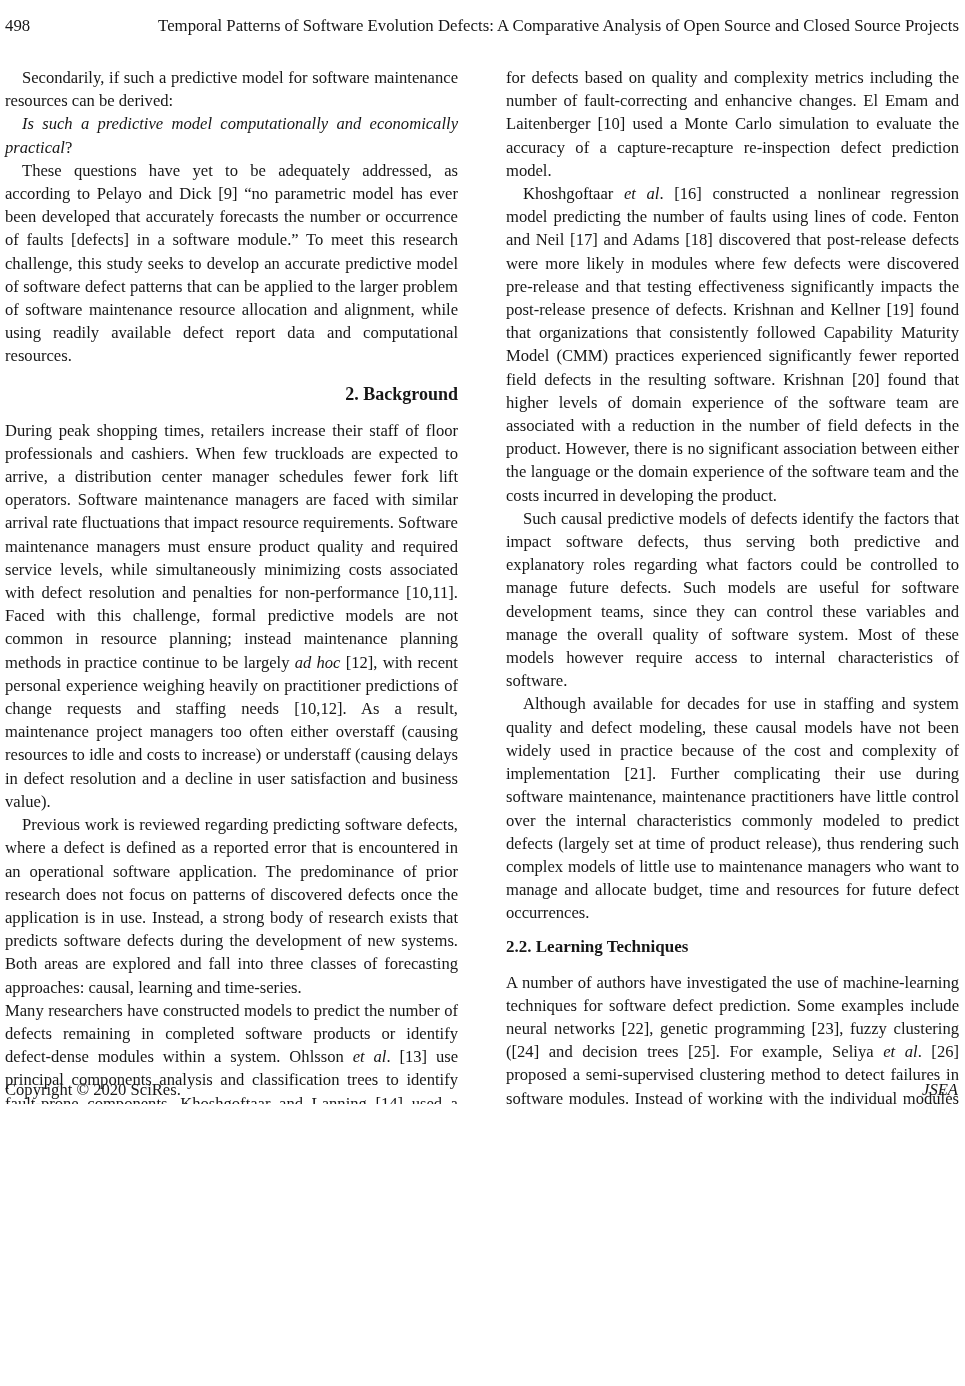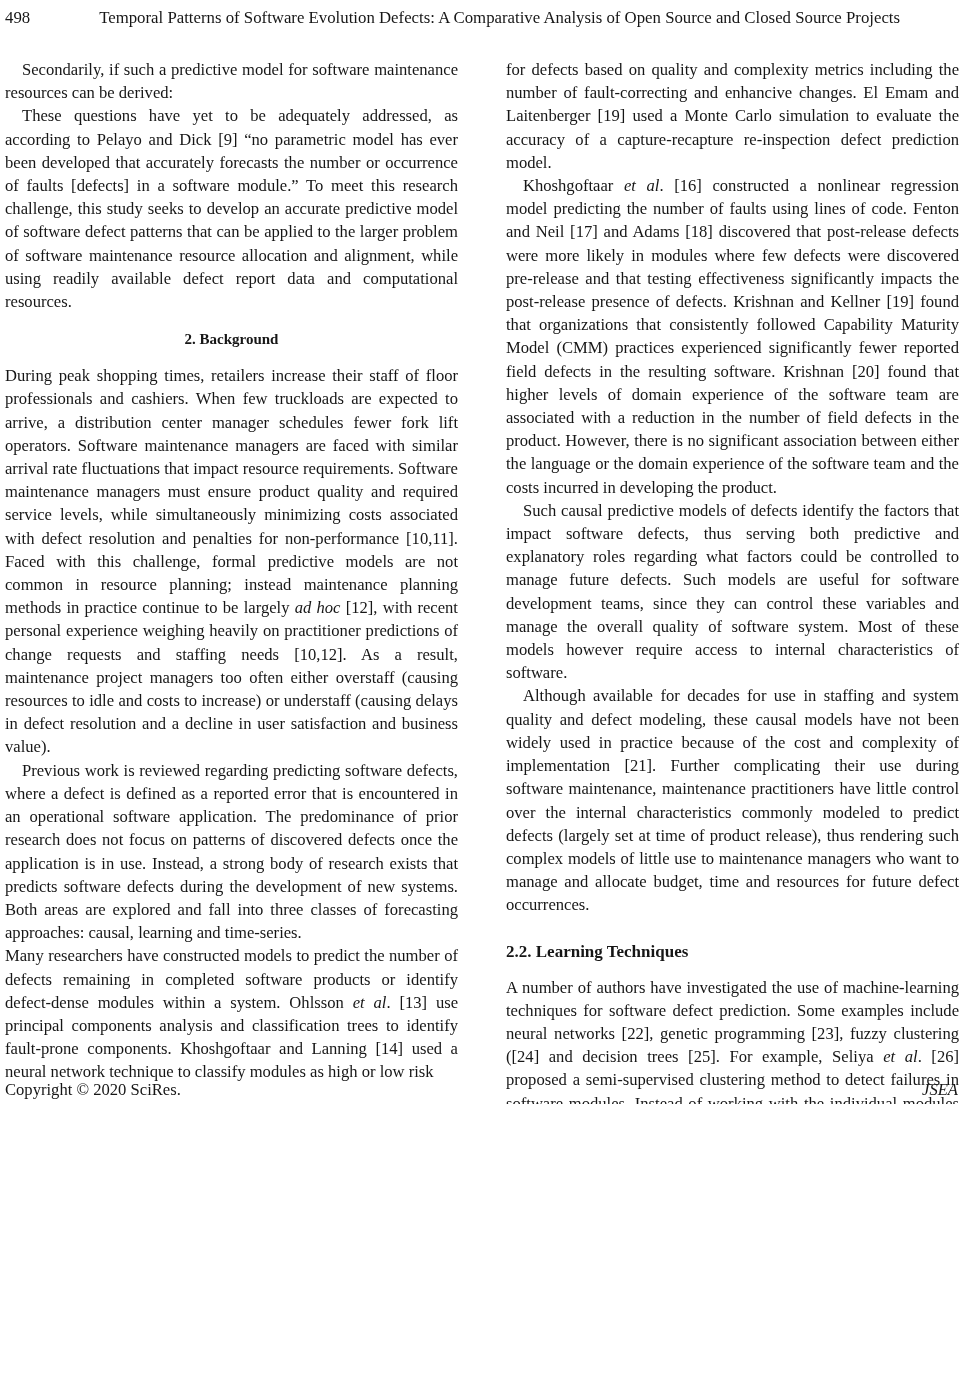--- a/index.html
+++ b/index.html
@@ -14,47 +14,47 @@
     padding: 8px 6px 0 5px;
     overflow: hidden;
   }
   .page-header {
     display: flex;
     align-items: baseline;
     font-size: 16.8px;
     line-height: 20px;
   }
   .page-number { flex: 0 0 auto; }
-  .running-title { flex: 1 1 auto; text-align: center; padding-left: 10px; }
+  .running-title { flex: 1 1 auto; text-align: right; padding-left: 10px; margin-top: 8px; }
   .columns {
     display: flex;
     gap: 48px;
     margin-top: 30px;
   }
   .col {
     flex: 1 1 0;
     text-align: justify;
     font-size: 16.6px;
     line-height: 23.2px;
   }
   .col p.paragraph { margin: 0; }
   .col p.indent { text-indent: 17px; }
   .col h2.heading1 {
-    font-size: 15px;
+    font-size: 18px;
     line-height: 25px;
     font-weight: bold;
-    text-align: center;
+    text-align: right;
     margin: 14px 0 12px 0;
   }
   .col h3.heading2 {
     font-size: 17px;
     line-height: 24px;
     font-weight: bold;
     text-align: left;
-    margin: 23px 0 12px 0;
+    margin: 10px 0 12px 0;
   }
   .col em { font-style: italic; }
   .page-footer {
     position: absolute;
     left: 5px;
     right: 7px;
     bottom: 4px;
     display: flex;
     justify-content: space-between;
     align-items: baseline;
@@ -69,28 +69,29 @@
 <div class="page">
 
   <header class="page-header">
     <span class="page-number">498</span>
     <span class="running-title">Temporal Patterns of Software Evolution Defects: A Comparative Analysis of Open Source and Closed Source Projects</span>
   </header>
 
   <main class="columns">
     <div class="col" id="col-left">
         <p class="paragraph indent"><span>Secondarily, if such a predictive model for software maintenance resources can be derived:</span></p>
+        <p class="paragraph indent"><em>Is such a predictive model computationally and economically practical</em><span>?</span></p>
         <p class="paragraph indent"><span>These questions have yet to be adequately addressed, as according to Pelayo and Dick [9] “no parametric model has ever been developed that accurately forecasts the number or occurrence of faults [defects] in a software module.” To meet this research challenge, this study seeks to develop an accurate predictive model of software defect patterns that can be applied to the larger problem of software maintenance resource allocation and alignment, while using readily available defect report data and computational resources.</span></p>
         <h2 class="heading1"><span>2. Background</span></h2>
         <p class="paragraph"><span>During peak shopping times, retailers increase their staff of floor professionals and cashiers. When few truckloads are expected to arrive, a distribution center manager schedules fewer fork lift operators. Software maintenance managers are faced with similar arrival rate fluctuations that impact resource requirements. Software maintenance managers must ensure product quality and required service levels, while simultaneously minimizing costs associated with defect resolution and penalties for non-performance [10,11]. Faced with this challenge, formal predictive models are not common in resource planning; instead maintenance planning methods in practice continue to be largely </span><em>ad hoc</em><span> [12], with recent personal experience weighing heavily on practitioner predictions of change requests and staffing needs [10,12]. As a result, maintenance project managers too often either overstaff (causing resources to idle and costs to increase) or understaff (causing delays in defect resolution and a decline in user satisfaction and business value).</span></p>
         <p class="paragraph indent"><span>Previous work is reviewed regarding predicting software defects, where a defect is defined as a reported error that is encountered in an operational software application. The predominance of prior research does not focus on patterns of discovered defects once the application is in use. Instead, a strong body of research exists that predicts software defects during the development of new systems. Both areas are explored and fall into three classes of forecasting approaches: causal, learning and time-series.</span></p>
         <p class="paragraph"><span>Many researchers have constructed models to predict the number of defects remaining in completed software products or identify defect-dense modules within a system. Ohlsson </span><em>et al</em><span>. [13] use principal components analysis and classification trees to identify fault-prone components. Khoshgoftaar and Lanning [14] used a neural network technique to classify modules as high or low risk</span></p>
       </div>
     <div class="col" id="col-right">
-        <p class="paragraph"><span>for defects based on quality and complexity metrics including the number of fault-correcting and enhancive changes. El Emam and Laitenberger [19] used a Monte Carlo simulation to evaluate the accuracy of a capture-recapture re-inspection defect prediction model.</span></p>
+        <p class="paragraph"><span>for defects based on quality and complexity metrics including the number of fault-correcting and enhancive changes. El Emam and Laitenberger [10] used a Monte Carlo simulation to evaluate the accuracy of a capture-recapture re-inspection defect prediction model.</span></p>
         <p class="paragraph indent"><span>Khoshgoftaar </span><em>et al</em><span>. [16] constructed a nonlinear regression model predicting the number of faults using lines of code. Fenton and Neil [17] and Adams [18] discovered that post-release defects were more likely in modules where few defects were discovered pre-release and that testing effectiveness significantly impacts the post-release presence of defects. Krishnan and Kellner [19] found that organizations that consistently followed Capability Maturity Model (CMM) practices experienced significantly fewer reported field defects in the resulting software. Krishnan [20] found that higher levels of domain experience of the software team are associated with a reduction in the number of field defects in the product. However, there is no significant association between either the language or the domain experience of the software team and the costs incurred in developing the product.</span></p>
         <p class="paragraph indent"><span>Such causal predictive models of defects identify the factors that impact software defects, thus serving both predictive and explanatory roles regarding what factors could be controlled to manage future defects. Such models are useful for software development teams, since they can control these variables and manage the overall quality of software system. Most of these models however require access to internal characteristics of software.</span></p>
         <p class="paragraph indent"><span>Although available for decades for use in staffing and system quality and defect modeling, these causal models have not been widely used in practice because of the cost and complexity of implementation [21]. Further complicating their use during software maintenance, maintenance practitioners have little control over the internal characteristics commonly modeled to predict defects (largely set at time of product release), thus rendering such complex models of little use to maintenance managers who want to manage and allocate budget, time and resources for future defect occurrences.</span></p>
         <h3 class="heading2"><span>2.2. Learning Techniques</span></h3>
         <p class="paragraph"><span>A number of authors have investigated the use of machine-learning techniques for software defect prediction. Some examples include neural networks [22], genetic programming [23], fuzzy clustering ([24] and decision trees [25]. For example, Seliya </span><em>et al</em><span>. [26] proposed a semi-supervised clustering method to detect failures in software modules. Instead of working with the individual modules on software, they group modules and label them as fault prone or not fault prone.</span></p>
       </div>
   </main>
 
   <footer class="page-footer">
     <span class="copyright">Copyright © 2020 SciRes.</span>

